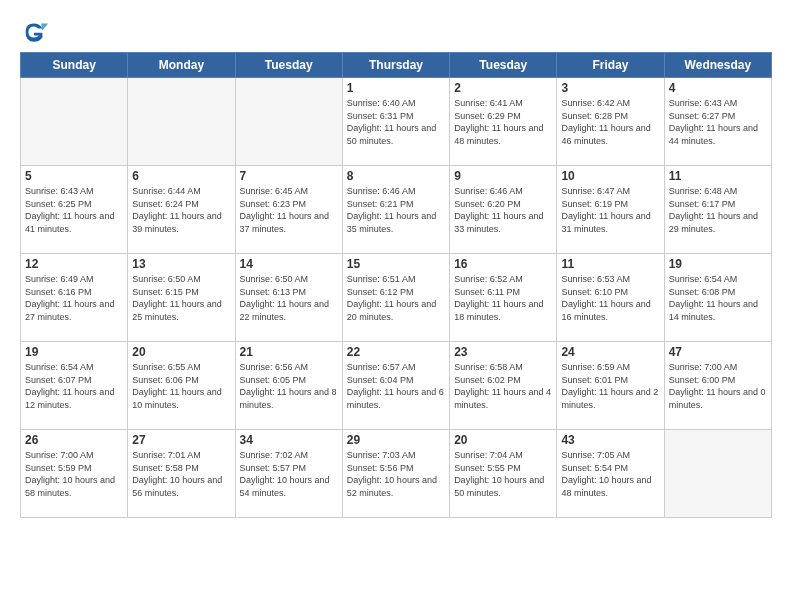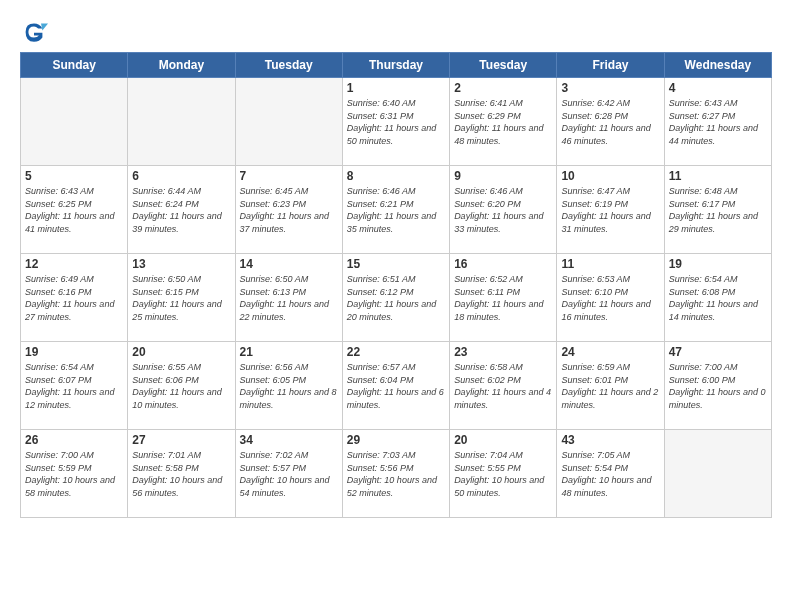--- a/index.html
+++ b/index.html
@@ -92,21 +92,20 @@
     .day-number {
       font-size: 12px;
       font-weight: bold;
       margin-bottom: 2px;
       color: #333;
     }
     .day-info {
       font-size: 9px;
       color: #444;
       line-height: 1.4;
-      font-style: italic;
     }
   </style>
 </head>
 <body>
 
 <div class="page">
   <div class="top-bar">
     <div class="logo">
       <svg class="logo-icon" viewBox="0 0 40 40">
         <rect x="0" y="0" width="40" height="40" fill="white"></rect>

